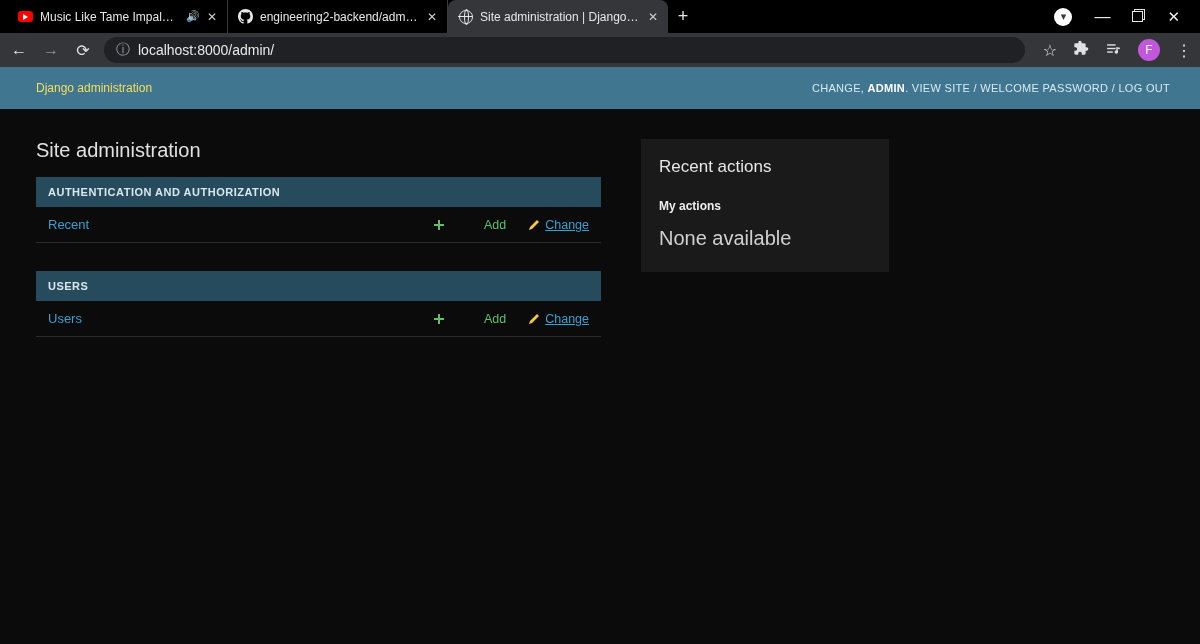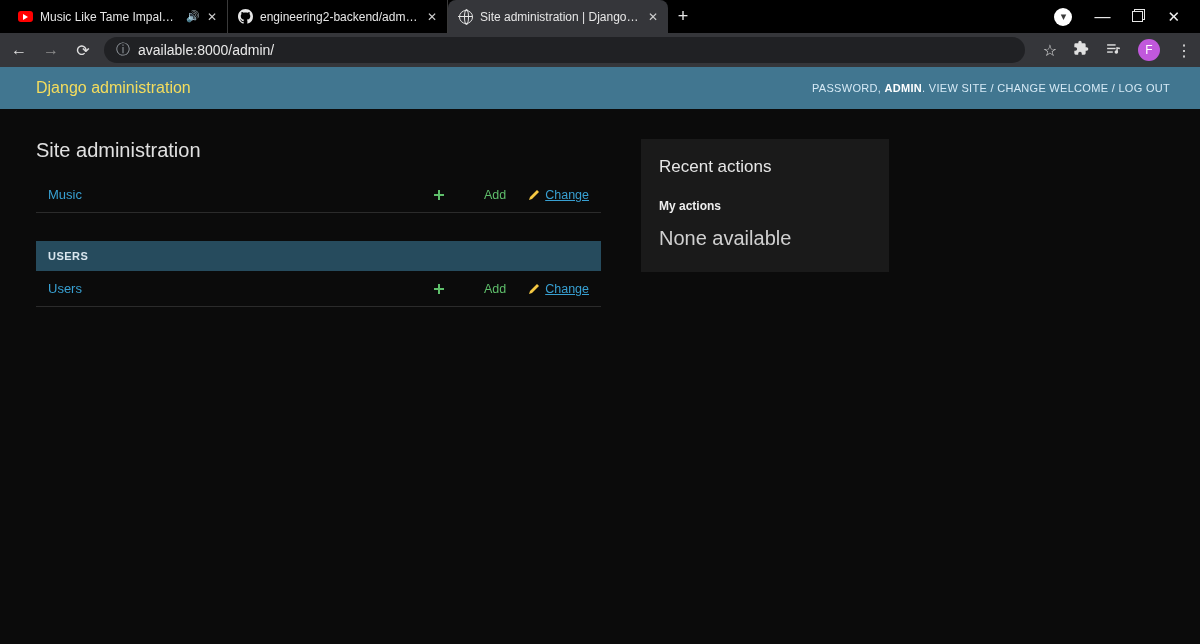--- a/index.html
+++ b/index.html
@@ -20,21 +20,21 @@
   .nav-btn { color: #e0e0e0; cursor:pointer; width:22px; text-align:center; }
   .nav-btn.dim { color: #8f8f8f; }
   .omnibox { flex:1; height:26px; background:#202124; border-radius:14px; display:flex; align-items:center; padding:0 12px; gap:8px; color:#e8e8e8; font-size:14px; }
   .omnibox .info-icon { color:#9aa0a6; }
   .right-icons { display:flex; align-items:center; gap:16px; padding-left:8px; color:#e0e0e0;}
   .avatar { width:22px; height:22px; border-radius:50%; background:#c158dc; color:#fff; display:flex;align-items:center;justify-content:center; font-size:12px; font-weight:500;}
 
   
   .page { background:#0b0b0b; height: calc(644px - 67px); overflow:auto; }
   .dj-header { background:#417690; height:42px; display:flex; align-items:center; justify-content:space-between; padding:0 30px 0 36px; }
-  .dj-title { font-size:16px; color:#f5dd5d; font-weight:400; }
+  .dj-title { font-size:12px; color:#f5dd5d; font-weight:400; }
   .dj-userlinks { font-size:11px; color:#e0e0e0; letter-spacing:0.3px;}
   .dj-userlinks .b { font-weight:700; color:#fff;margin-top:17px; }
   .dj-userlinks .link { color:#d6eaf6; cursor:pointer; }
   .dj-welcome { color:#d6eaf6; }
 
   .content { padding: 30px 36px; display:flex; gap:40px; }
   h1.sitetitle { font-size:20px; font-weight:400; color:#e0e0e0; margin-bottom:15px; }
   .left-col { width: 565px; }
   .module { margin-bottom: 28px; }
   .module-caption { background:#264b5d; color:#d9e6ee; font-size:11px; font-weight:600; letter-spacing:0.5px; padding: 9px 12px; text-transform:uppercase;}
@@ -97,21 +97,21 @@
     <span class="wc" style="font-size:15px;">✕</span>
   </div>
 </div>
 
 <div class="toolbar">
   <span class="nav-btn">←</span>
   <span class="nav-btn dim">→</span>
   <span class="nav-btn">⟳</span>
   <div class="omnibox">
     <span class="info-icon">ⓘ</span>
-    <span>available:8000/admin/</span>
+    <span>localhost:8000/admin/</span>
   </div>
   <div class="right-icons">
     <span>☆</span>
     <span><svg width="16" height="16" viewBox="0 0 24 24" fill="#e0e0e0">
           <path d="M20.5 11H19V7a2 2 0 00-2-2h-4V3.5a2.5 2.5 0 00-5 0V5H4a2 2 0 00-2 2v3.8h1.5a2.7 2.7 0 010 5.4H2V20a2 2 0 002 2h3.8v-1.5a2.7 2.7 0 015.4 0V22H17a2 2 0 002-2v-4h1.5a2.5 2.5 0 000-5z"></path>
         </svg></span>
     <span><svg width="17" height="17" viewBox="0 0 24 24" fill="none" stroke="#e0e0e0" stroke-width="2">
           <line x1="3" y1="7" x2="15" y2="7"></line>
           <line x1="3" y1="12" x2="15" y2="12"></line>
           <line x1="3" y1="17" x2="11" y2="17"></line>
@@ -120,37 +120,38 @@
         </svg></span>
     <span class="avatar">F</span>
     <span>⋮</span>
   </div>
 </div>
 
 <div class="page">
   <div class="dj-header">
     <div class="dj-title">Django administration</div>
     <div class="dj-userlinks">
-      <span class="dj-welcome">PASSWORD,</span>
+      <span class="dj-welcome">CHANGE,</span>
       <span class="b">ADMIN</span><span style="color:#d6eaf6">.</span>
       <span class="link">VIEW SITE</span>
       <span style="color:#d6eaf6"> / </span>
-      <span class="link">CHANGE WELCOME</span>
+      <span class="link">WELCOME PASSWORD</span>
       <span style="color:#d6eaf6"> / </span>
       <span class="link">LOG OUT</span>
     </div>
   </div>
 
   <div class="content">
     <div class="left-col">
       <h1 class="sitetitle">Site administration</h1>
 
       <div class="module">
+        <div class="module-caption">AUTHENTICATION AND AUTHORIZATION</div>
         <div class="model-row">
-          <span class="model-name">Music</span>
+          <span class="model-name">Recent</span>
           <span class="action-link action-add">
             <svg viewBox="0 0 12 12">
                 <path d="M6 1v10M1 6h10" stroke="#5fbf6b" stroke-width="2"></path>
               </svg>
             <span>Add</span>
           </span>
           <span class="action-link action-change">
             <svg viewBox="0 0 12 12">
                 <path d="M1 11l1-3 7-7 2 2-7 7-3 1z" fill="#f5c842"></path>
               </svg>

